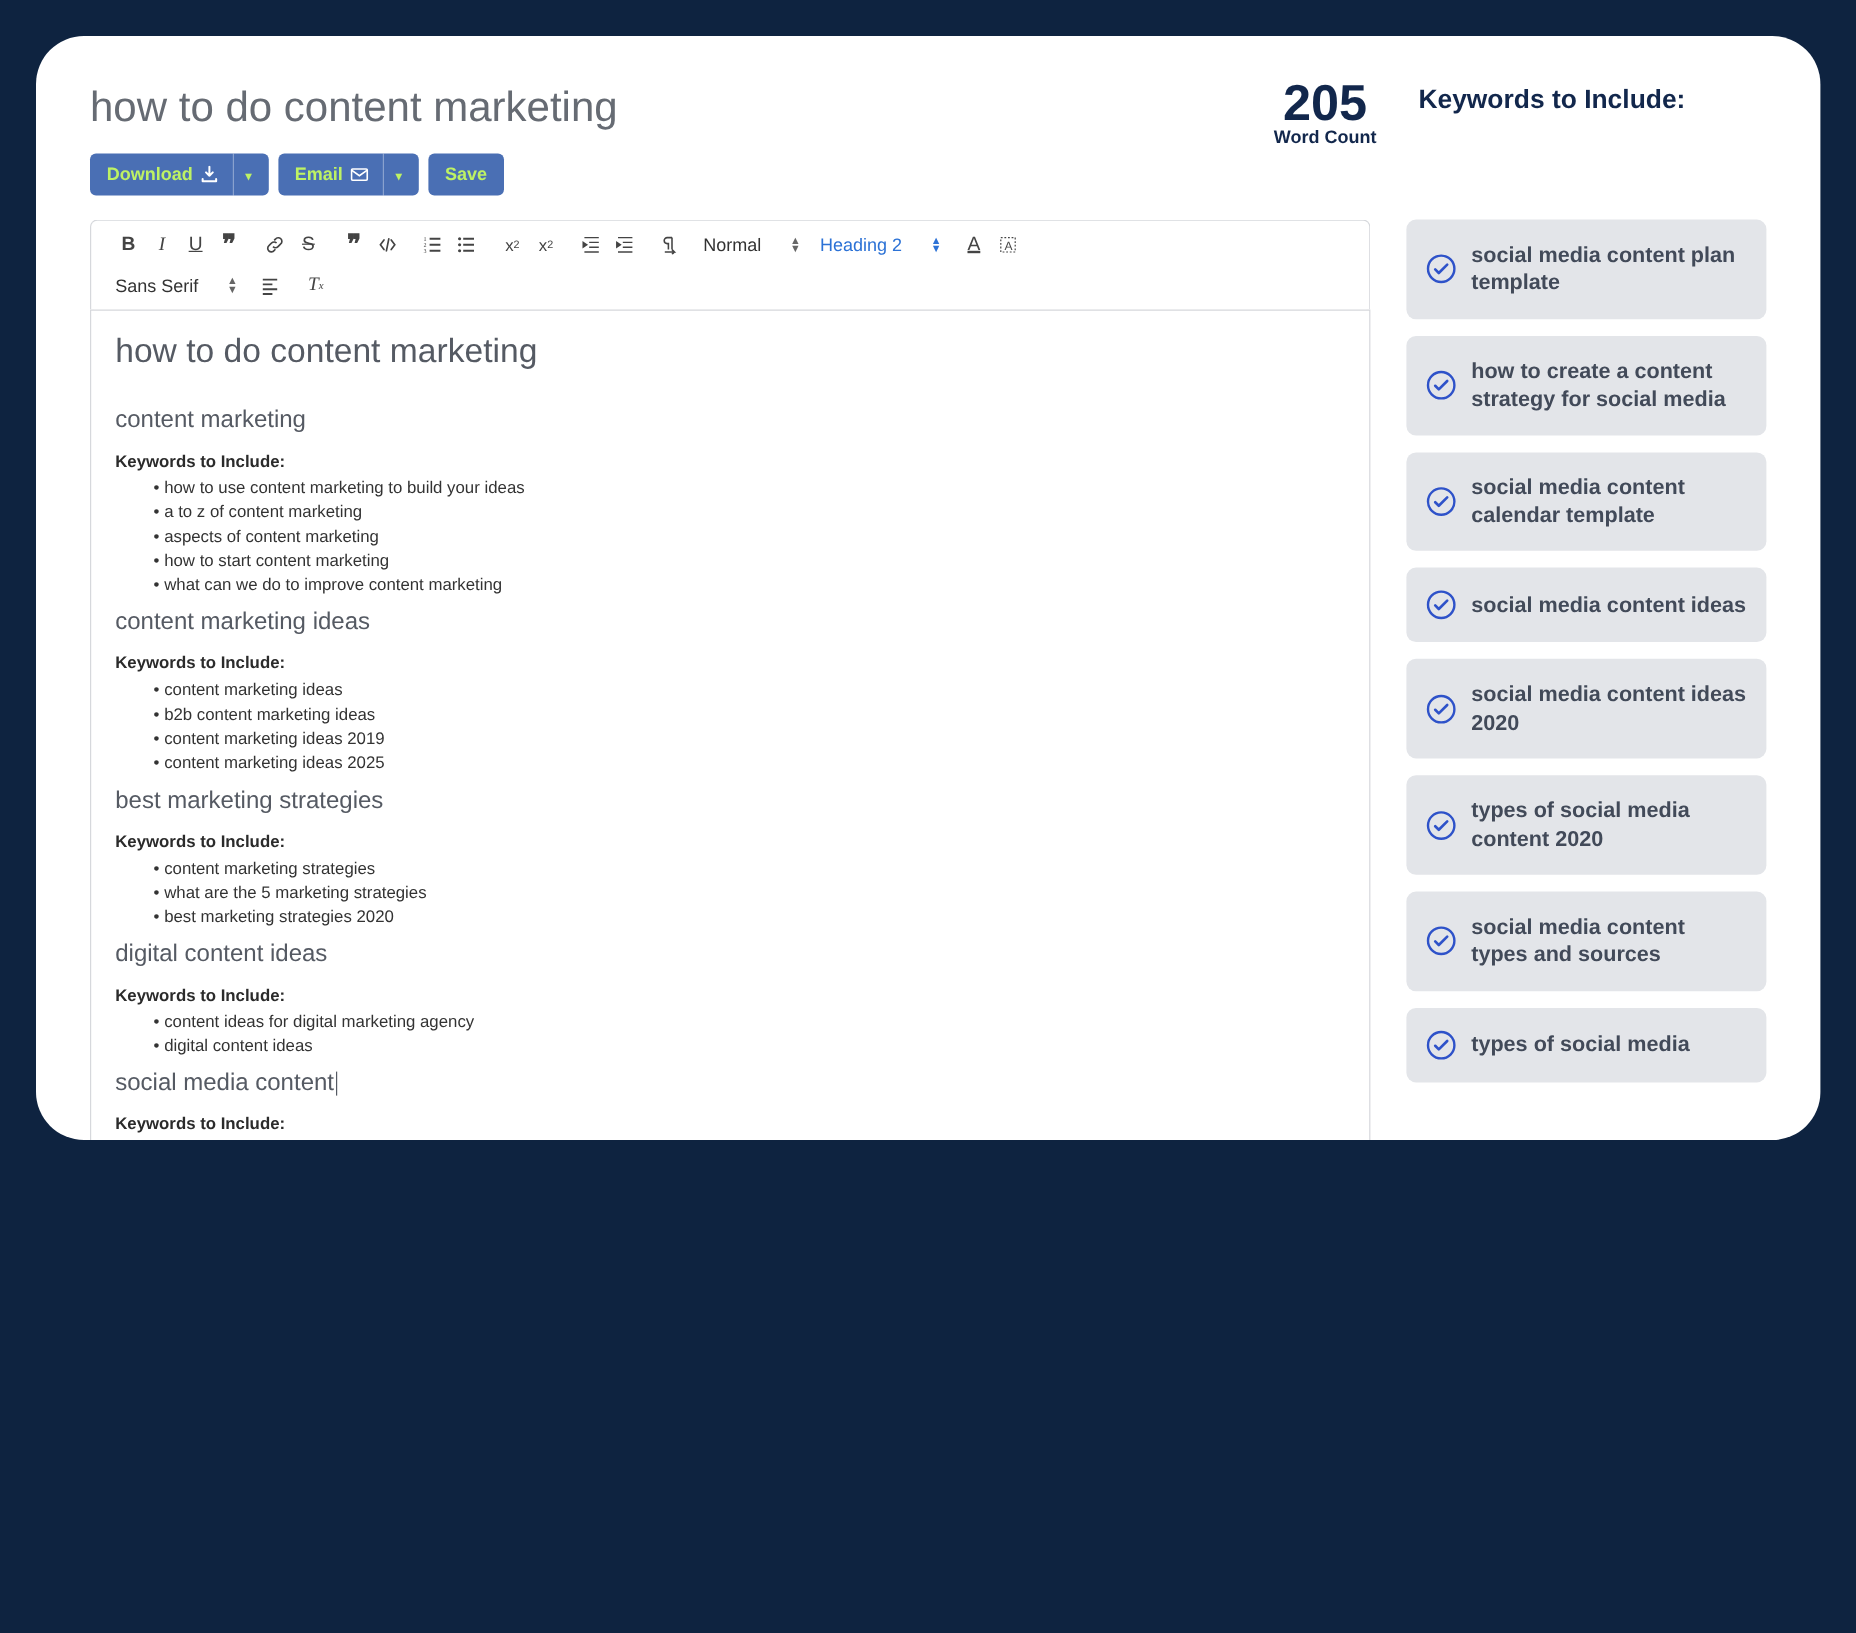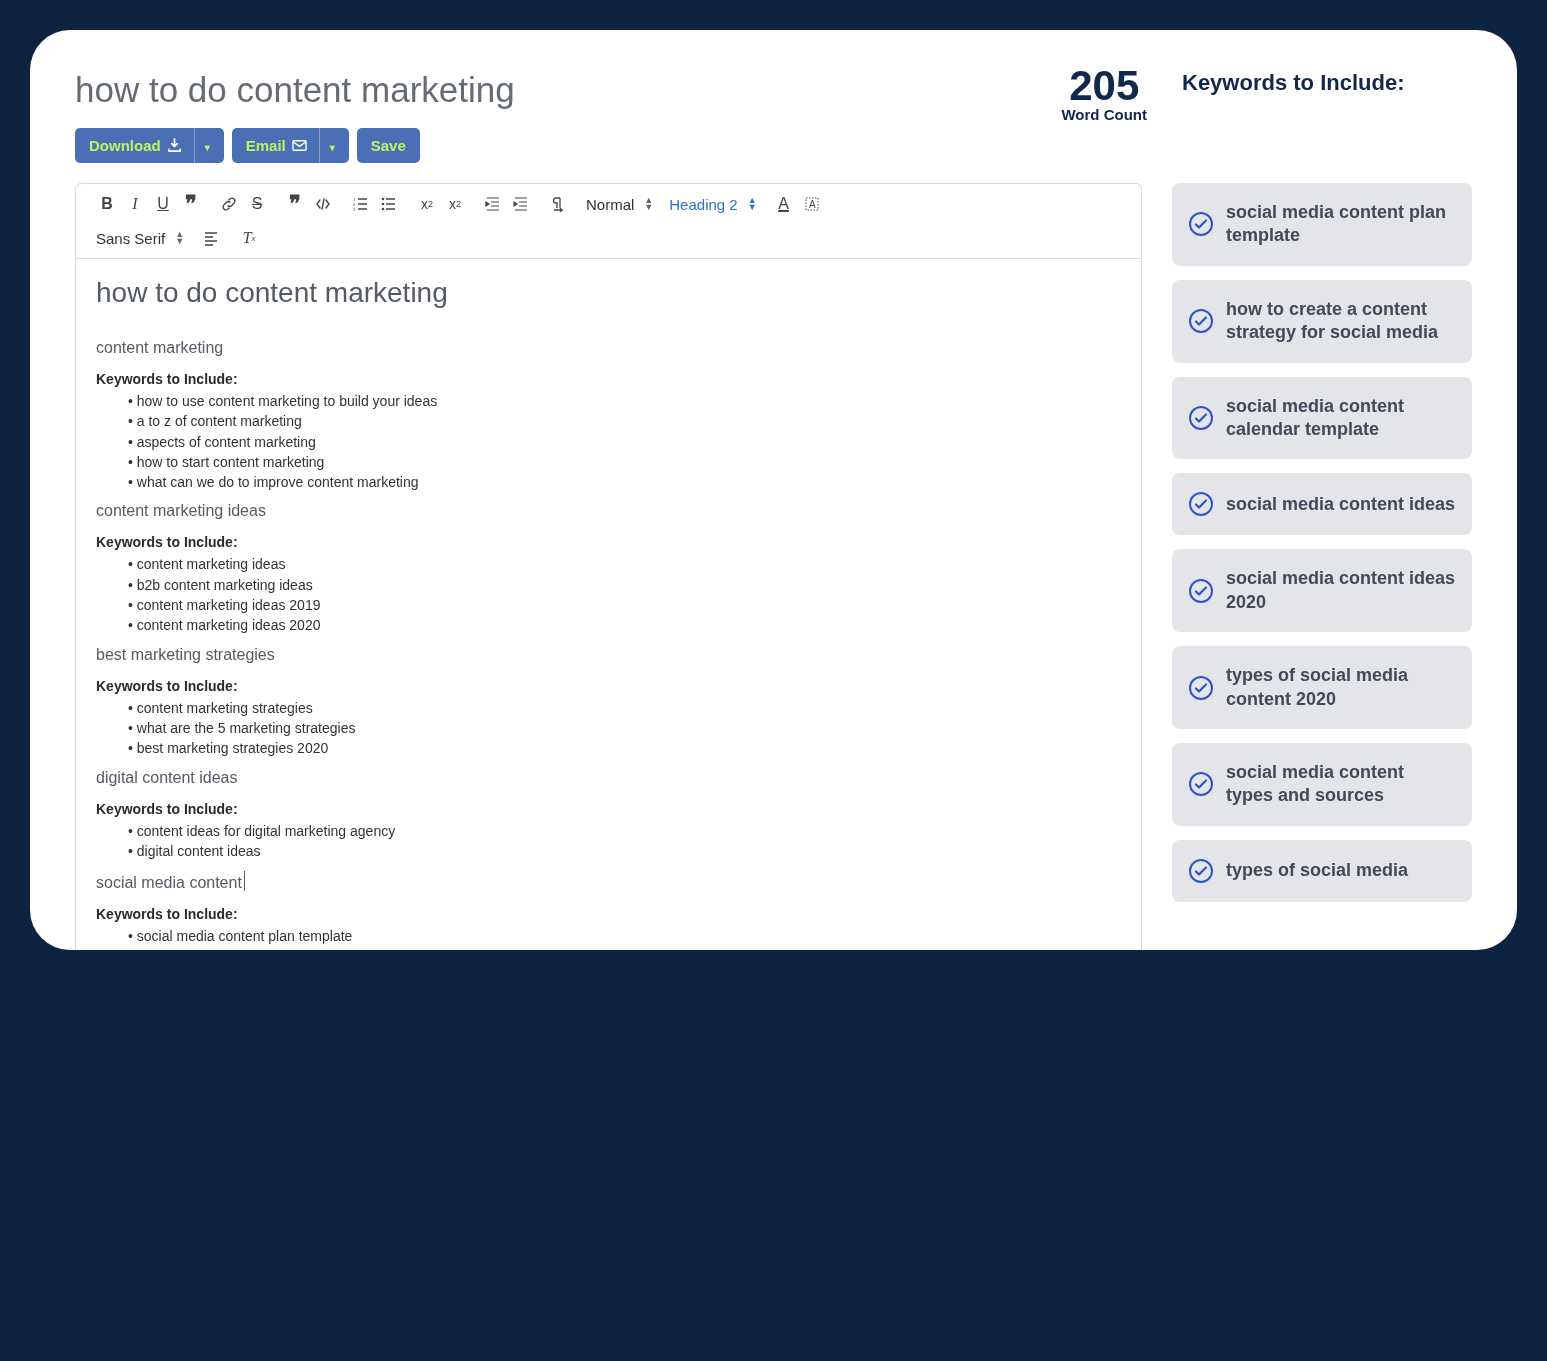--- a/index.html
+++ b/index.html
@@ -110,21 +110,21 @@
       color: #444;
       font-family: Georgia, serif;
       font-size: 16px;
       cursor: pointer;
       border-radius: 3px;
     }
     .tb-btn svg { width: 16px; height: 16px; fill: #444; }
     .tb-select {
       display: inline-flex;
       align-items: center;
-      gap: 10px;
+      gap: 24px;
       padding: 0 8px;
       font-size: 15px;
       color: #333;
       cursor: pointer;
     }
     .tb-select.blue { color: #2c72d6; font-weight: 500; }
     .sel-arrows {
       font-size: 9px;
       line-height: 7px;
       color: #666;
@@ -148,21 +148,21 @@
     }
     .doc-title {
       font-size: 28px;
       color: #555a63;
       font-weight: 400;
       text-align: left;
       margin-bottom: 30px;
       margin-left: 0;
     }
     .section-heading {
-      font-size: 16px;
+      font-size: 20px;
       color: #555a63;
       font-weight: 400;
       margin: 10px 0 14px 0;
     }
     .kw-label {
       font-size: 14px;
       font-weight: 700;
       color: #2b2b2b;
       margin-bottom: 4px;
     }
@@ -380,21 +380,21 @@
               <li>aspects of content marketing</li>
               <li>how to start content marketing</li>
               <li>what can we do to improve content marketing</li>
             </ul>
             <div class="section-heading">content marketing ideas</div>
             <div class="kw-label">Keywords to Include:</div>
             <ul class="kw-list">
               <li>content marketing ideas</li>
               <li>b2b content marketing ideas</li>
               <li>content marketing ideas 2019</li>
-              <li>content marketing ideas 2020</li>
+              <li>content marketing ideas 2025</li>
             </ul>
             <div class="section-heading">best marketing strategies</div>
             <div class="kw-label">Keywords to Include:</div>
             <ul class="kw-list">
               <li>content marketing strategies</li>
               <li>what are the 5 marketing strategies</li>
               <li>best marketing strategies 2020</li>
             </ul>
             <div class="section-heading">digital content ideas</div>
             <div class="kw-label">Keywords to Include:</div>

